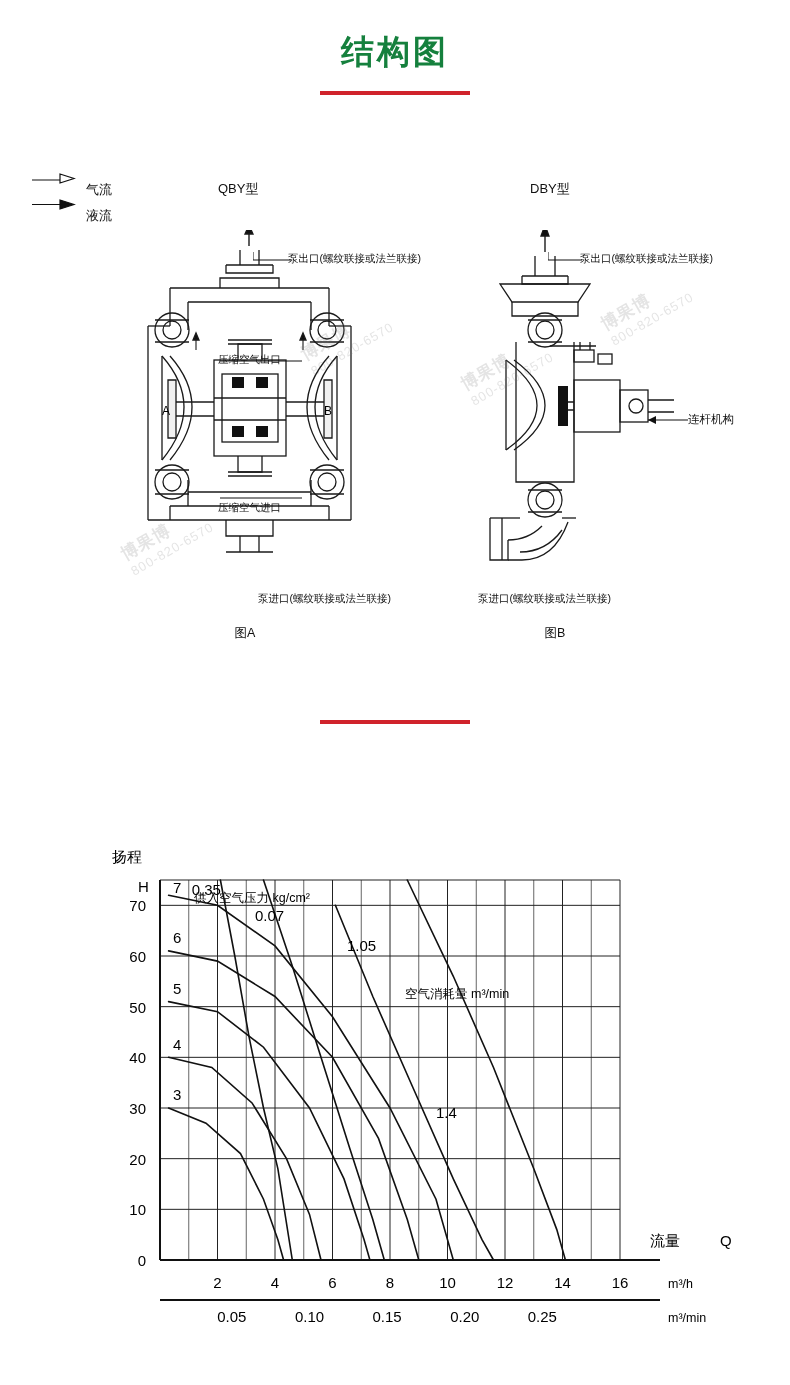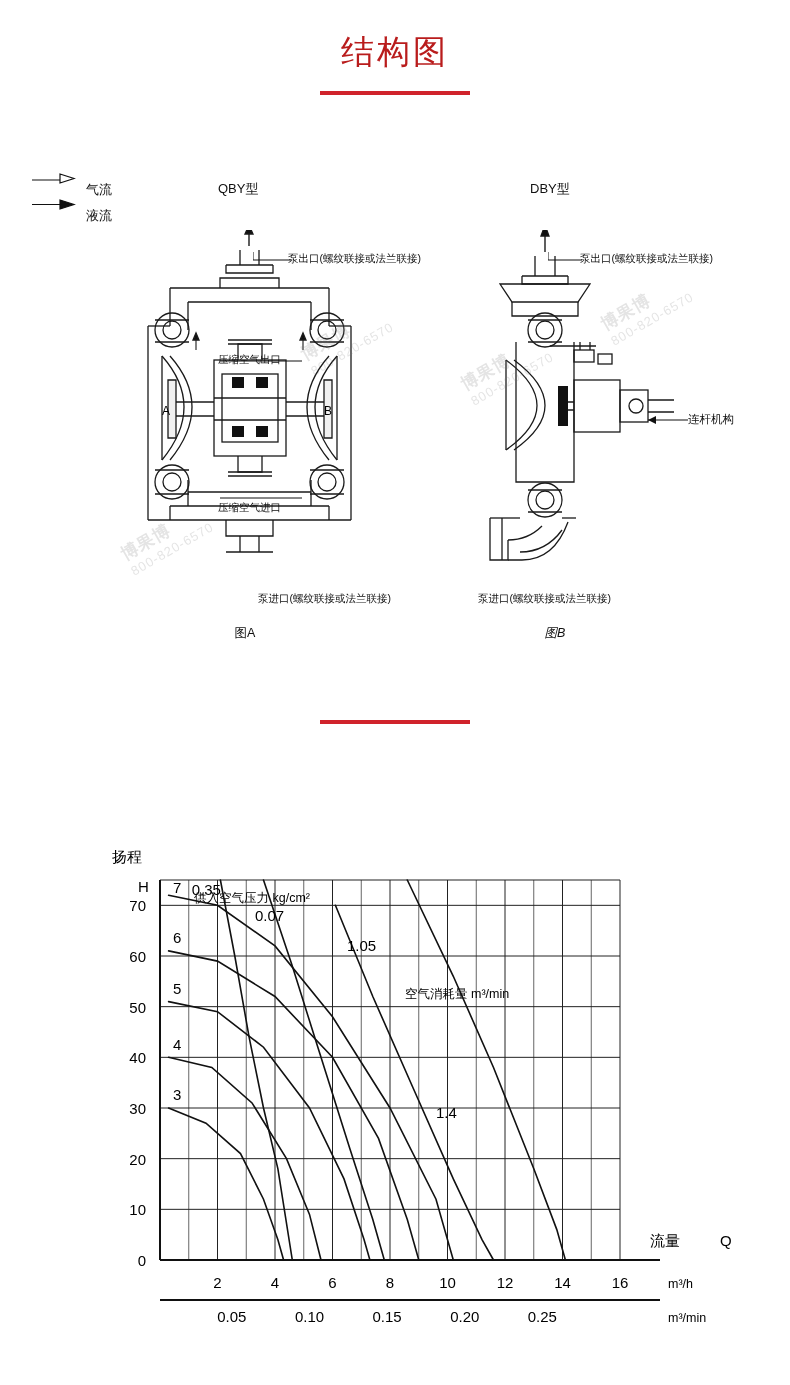--- a/index.html
+++ b/index.html
@@ -7,23 +7,23 @@
     width:790px;height:1385px;
     background:#ffffff;
     font-family:"Liberation Sans","DejaVu Sans",sans-serif;
     color:#111;
     position:relative;
     overflow:hidden;
   }
   .section-title{
     text-align:center;
     font-size:33px;
-    font-weight:normal;
+    font-weight:bold;
     letter-spacing:3px;
-    color:#b91c1c;
+    color:#15803d;
   }
   .title-rule{
     width:150px;height:4px;background:#d0232b;margin:16px auto 0 auto;
   }
   #struct-title{padding-top:30px;}
   #curve-title{padding-top:24px;}
 
   .legend{
     position:absolute;left:30px;top:168px;font-size:12.5px;
   }
@@ -249,21 +249,21 @@
   </svg>
 
 <div class="callout" style="left:688px;top:412px;font-size:11.5px;">连杆机构</div>
 <svg style="position:absolute;left:648px;top:412px;" width="42" height="14">
     <path d="M0 8 L40 8" stroke="#111" stroke-width="1" fill="none"></path>
     <path d="M8 4 L0 8 L8 12 Z" fill="#111"></path>
   </svg>
 
 <div class="callout" style="left:478px;top:592px;">泵进口(螺纹联接或法兰联接)</div>
 
-<div class="fig-caption" style="left:510px;top:625px;width:90px;font-style:italic;">图B</div>
+<div class="fig-caption" style="left:510px;top:625px;width:90px;">图B</div>
 
 <div class="wm" style="left:120px;top:520px;"><b>博果博</b><br><span>800-820-6570</span></div>
 <div class="wm" style="left:300px;top:320px;"><b>博果博</b><br><span>800-820-6570</span></div>
 <div class="wm" style="left:460px;top:350px;"><b>博果博</b><br><span>800-820-6570</span></div>
 <div class="wm" style="left:600px;top:290px;"><b>博果博</b><br><span>800-820-6570</span></div>
 
 <div id="curve-title" style="position:absolute;left:0;top:680px;width:790px;">
   <div class="title-rule"></div>
 </div>
 

